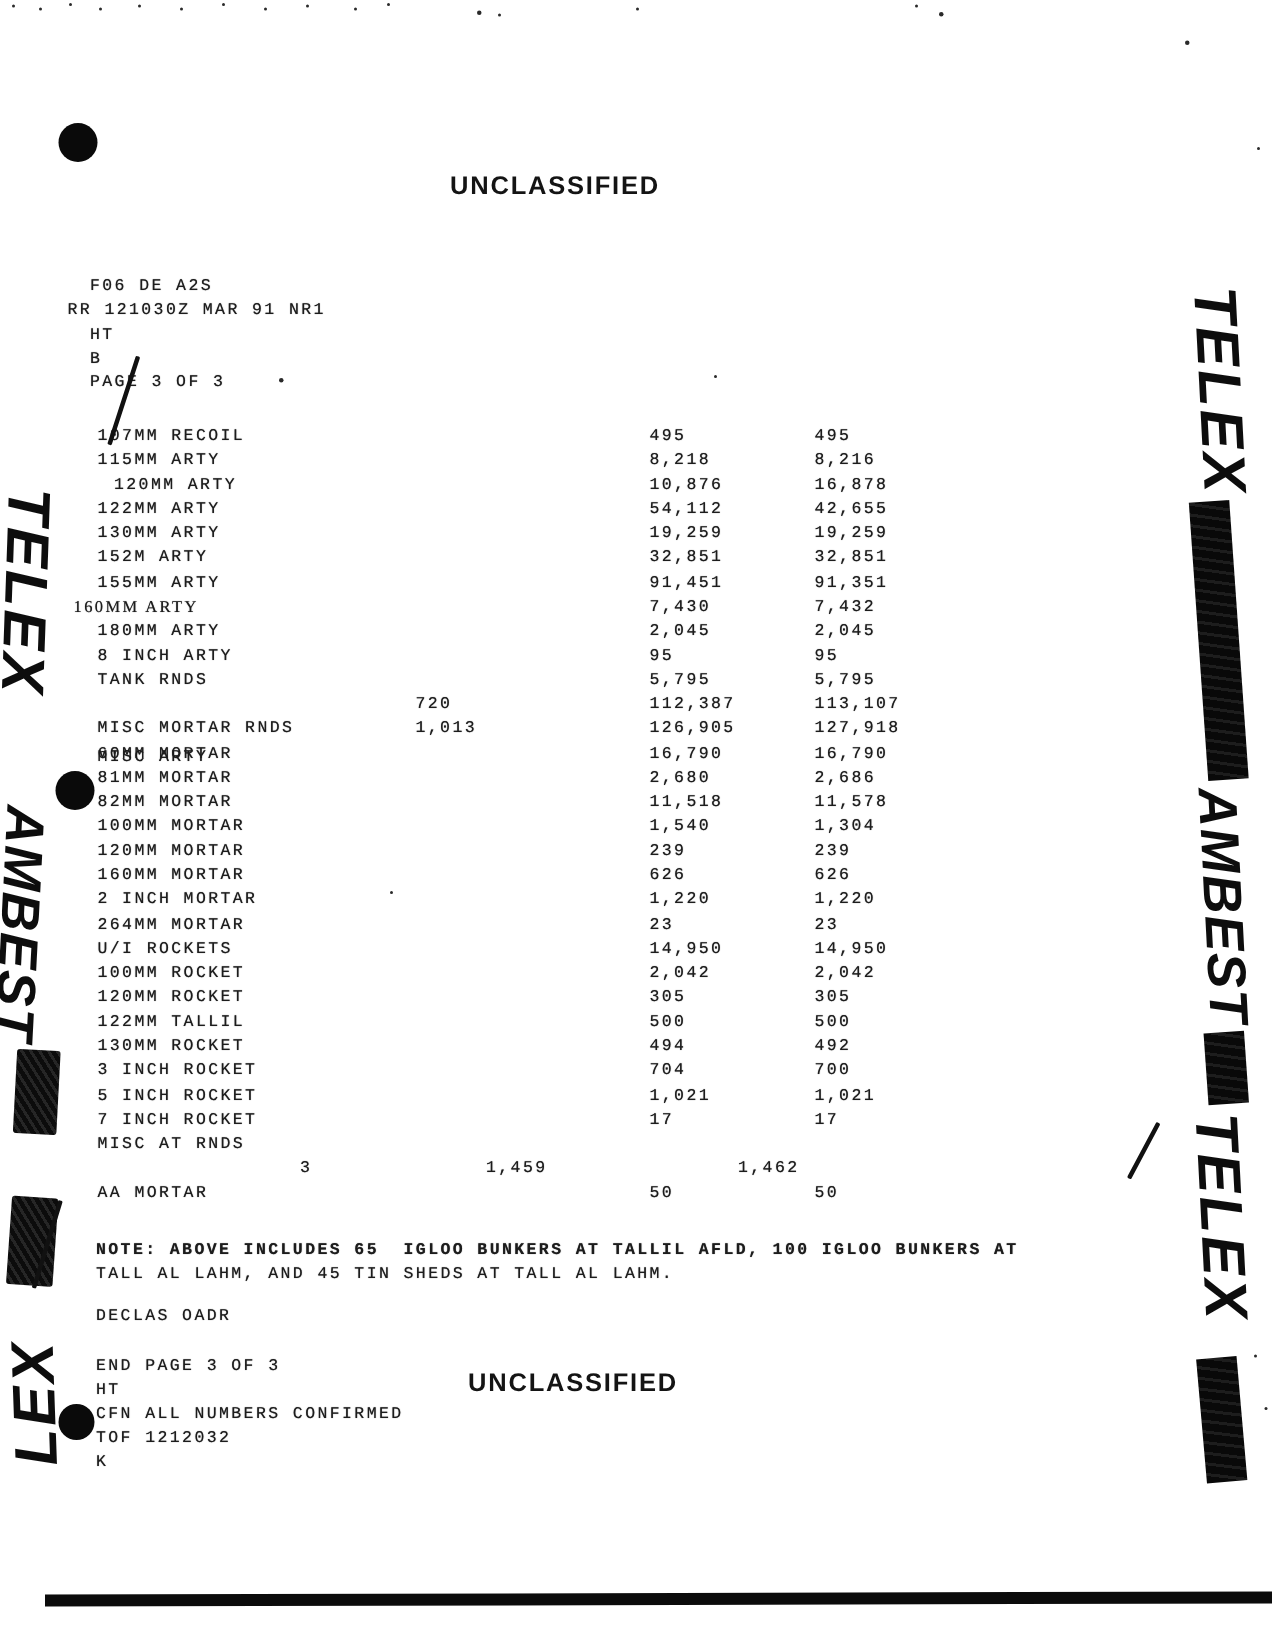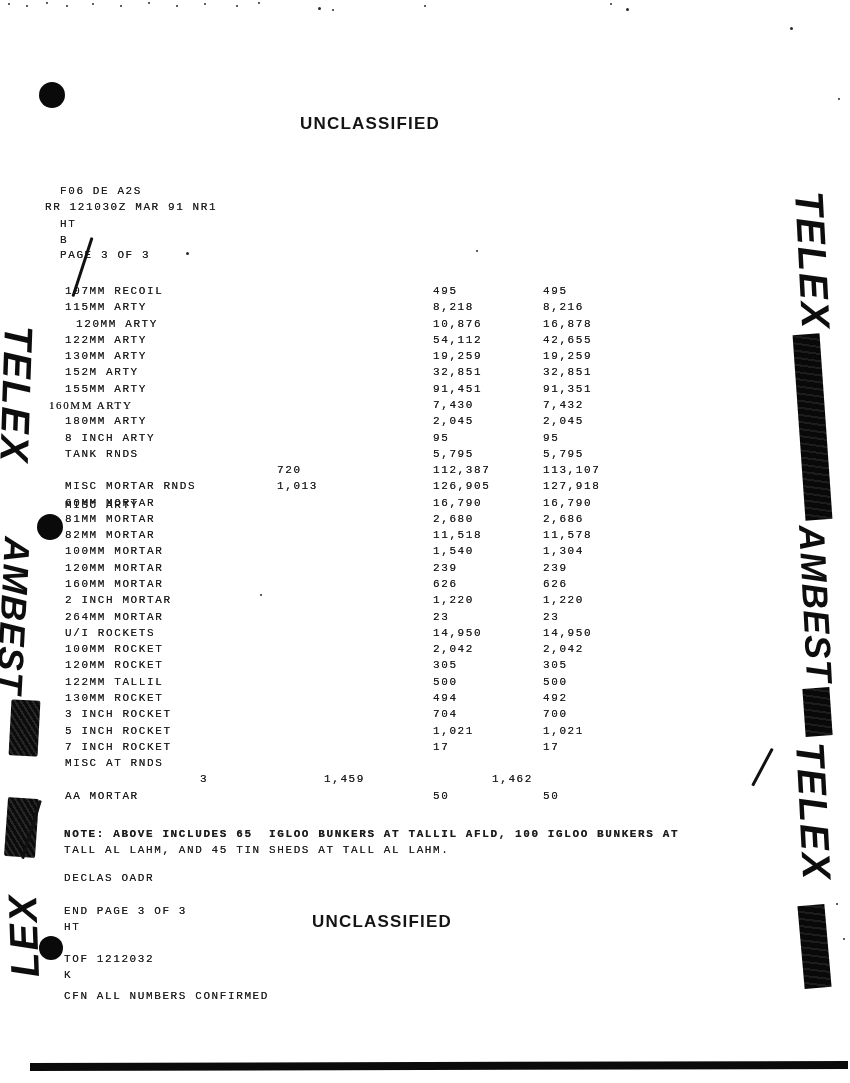--- a/index.html
+++ b/index.html
@@ -198,21 +198,21 @@
   <div id="note-block">
       <div class="t" style="left: 64px; top: 828px; font-weight: bold;">NOTE: ABOVE INCLUDES 65  IGLOO BUNKERS AT TALLIL AFLD, 100 IGLOO BUNKERS AT</div>
       <div class="t" style="left: 64px; top: 843.5px;">TALL AL LAHM, AND 45 TIN SHEDS AT TALL AL LAHM.</div>
     </div>
 
   <div class="t" style="left:64px;top:872px;">DECLAS OADR</div>
 
   <div id="footer-block">
       <div class="t" style="left: 64px; top: 905px;">END PAGE 3 OF 3</div>
       <div class="t" style="left: 64px; top: 921px;">HT</div>
-      <div class="t" style="left: 64px; top: 990px;">CFN ALL NUMBERS CONFIRMED</div>
+      <div class="t" style="left: 64px; top: 937px;">CFN ALL NUMBERS CONFIRMED</div>
       <div class="t" style="left: 64px; top: 953px;">TOF 1212032</div>
       <div class="t" style="left: 64px; top: 969px;">K</div>
     </div>
 
   <div class="rot brand-lg" style="left:832px;top:190px;transform:rotate(87deg);">TELEX</div>
   <div class="bar" style="left:799px;top:334px;width:27px;height:186px;transform:rotate(-4deg);"></div>
   <div class="rot brand-md" style="left:832px;top:524px;transform:rotate(87deg);">AMBEST</div>
   <div class="bar" style="left:804px;top:688px;width:27px;height:48px;transform:rotate(-4deg);"></div>
   <div class="rot brand-lg" style="left:833px;top:741px;transform:rotate(87deg);">TELEX</div>
   <div class="bar" style="left:801px;top:905px;width:27px;height:83px;transform:rotate(-5deg);"></div>

